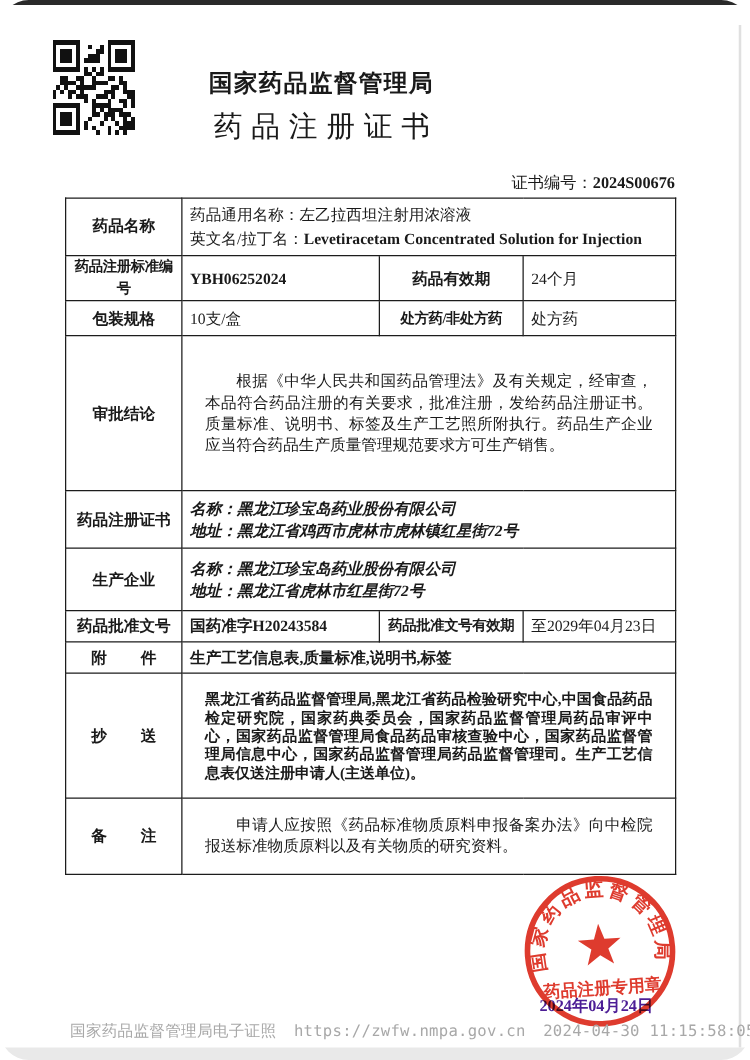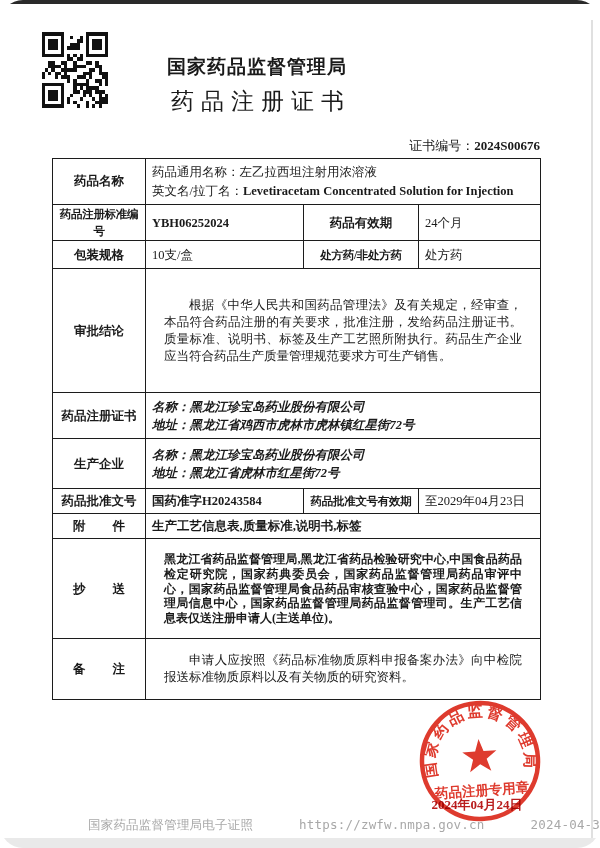--- a/index.html
+++ b/index.html
@@ -34,26 +34,26 @@
   .bold-en{font-weight:700;}
   .semi{font-weight:600;}
   .para{text-indent:2em;text-align:justify;line-height:1.34;font-size:12.5px;margin:12px;}
   .para.cc{font-size:12px;line-height:1.22;font-weight:600;}
   .line{display:block;}
   .addr-lines{line-height:1.85;font-weight:600;font-style:italic;}
 
   .seal{position:absolute;left:415px;top:696px;width:130px;height:130px;
         mix-blend-mode:multiply;opacity:0.92;transform:rotate(-4deg);}
   .seal-date{position:absolute;left:412px;top:796px;width:130px;text-align:center;
-             font-size:13px;font-weight:700;color:#b91c1c;mix-blend-mode:multiply;}
+             font-size:13px;font-weight:700;color:#4c1d95;mix-blend-mode:multiply;}
 
   .footer{position:absolute;top:817px;left:56px;width:520px;white-space:nowrap;
           font-family:"DejaVu Sans Mono","Liberation Mono",monospace;
           font-size:12.5px;color:#a8a8a8;letter-spacing:0.2px;}
-  .footer span{margin-right:14px;margin-left:32px;}
+  .footer span{margin-right:14px;}
 </style>
 </head>
 <body>
 
 <div class="page">
   <div class="top-bar"></div>
   <div class="page-edge"></div>
 
   <div class="qr">
     <svg id="qr-svg" viewBox="0 0 21 21" preserveAspectRatio="none" fill="#111">

